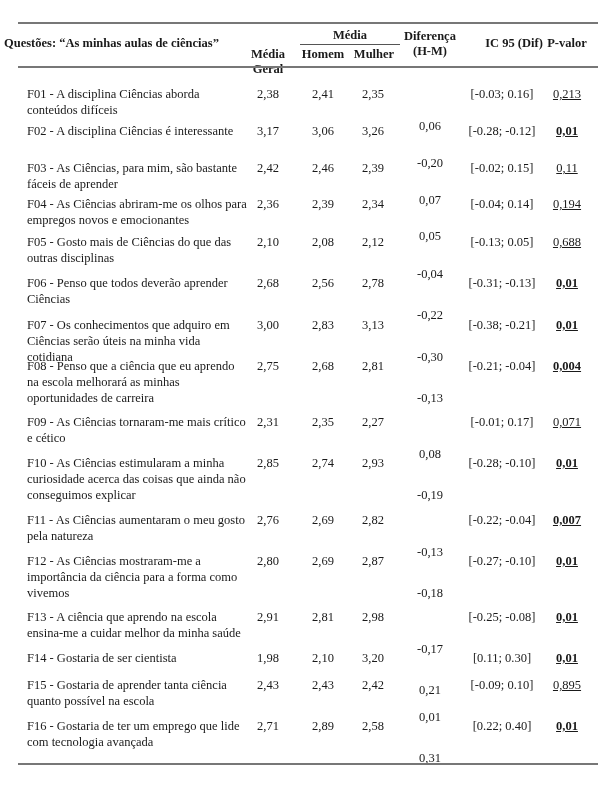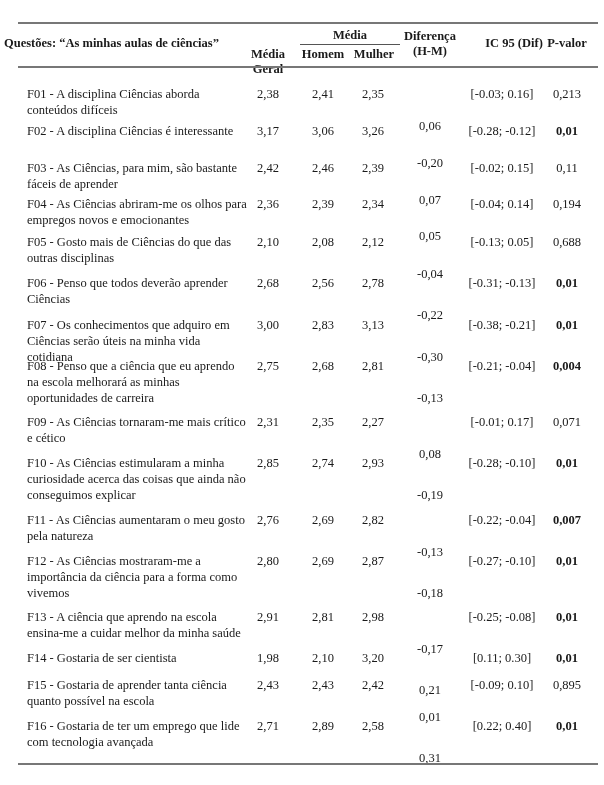--- a/index.html
+++ b/index.html
@@ -22,21 +22,21 @@
   .h.pv { left: 542px; width: 50px; top: 36px; }
 
   .row { position: absolute; left: 0; width: 604px; font-size: 12.5px; line-height: 16px; }
   .row .q { position: absolute; left: 8px; width: 222px; margin-left: 19px; }
   .row .c { position: absolute; text-align: center; }
   .row .mg { left: 248px; width: 40px; }
   .row .ho { left: 300px; width: 46px; }
   .row .mu { left: 350px; width: 46px; }
   .row .df { left: 400px; width: 60px; margin-top: 32px; }
   .row .ic { left: 462px; width: 80px; }
-  .row .pv { left: 542px; width: 50px; }
+  .row .pv { left: 542px; width: 50px; text-decoration: underline; }
   .row .pv.sig { font-weight: bold; }
 </style>
 </head>
 <body>
 
 <div>
   <div class="rule top"></div>
 
   <div class="h q">Questões: “As minhas aulas de ciências”</div>
   <div class="h mg" style="width:40px;">Média Geral</div>

